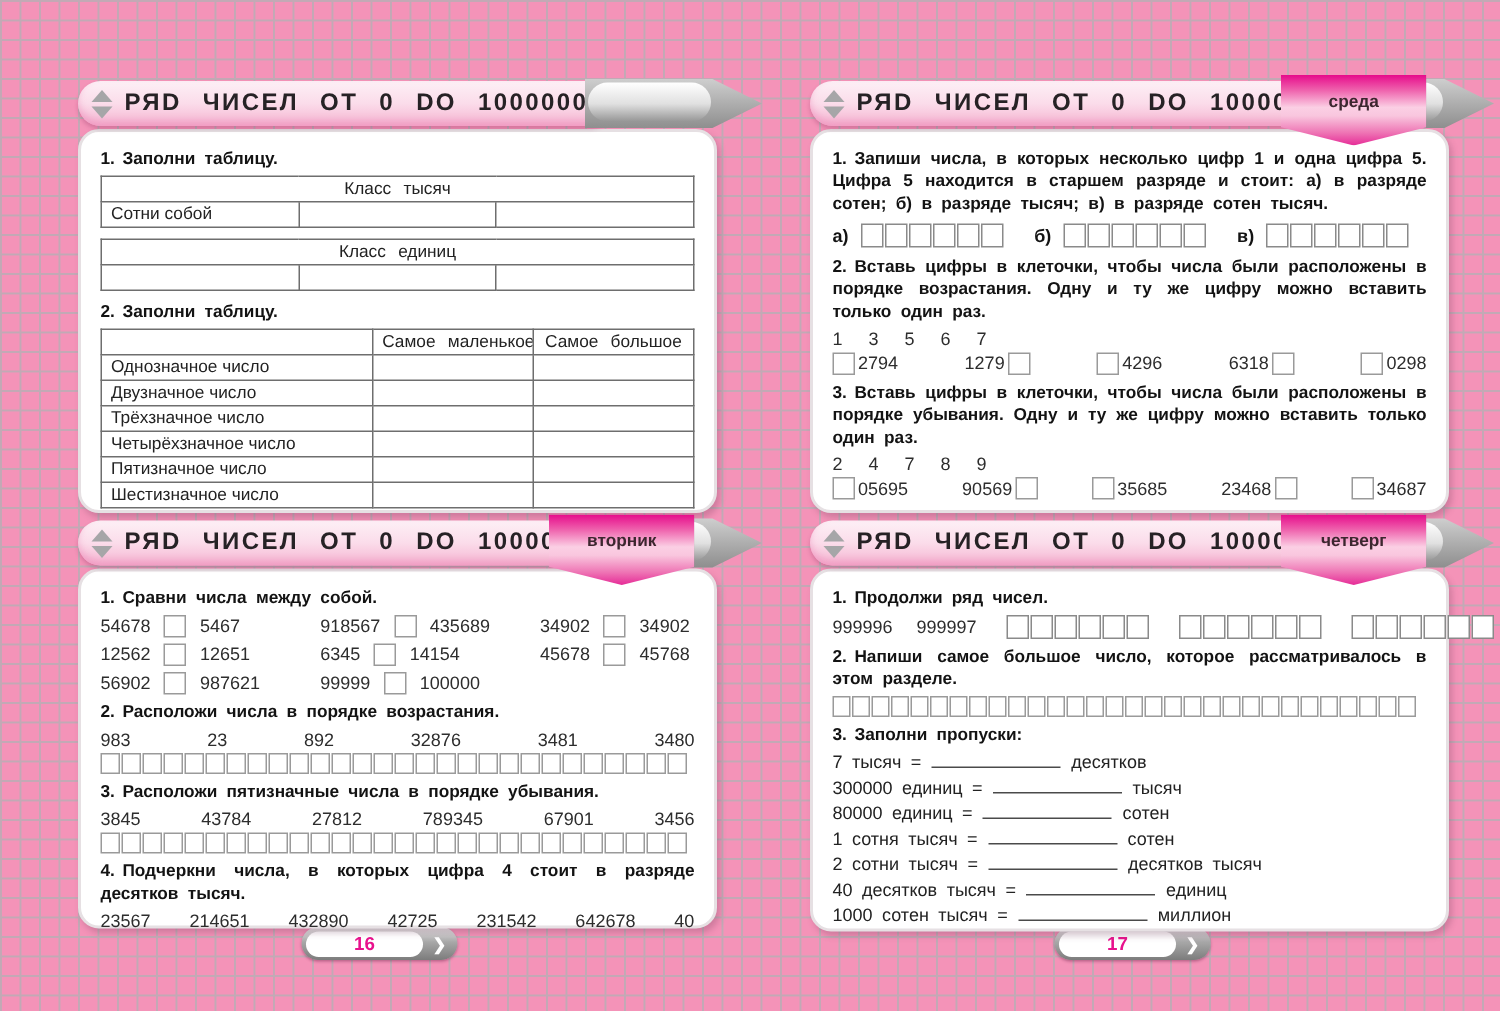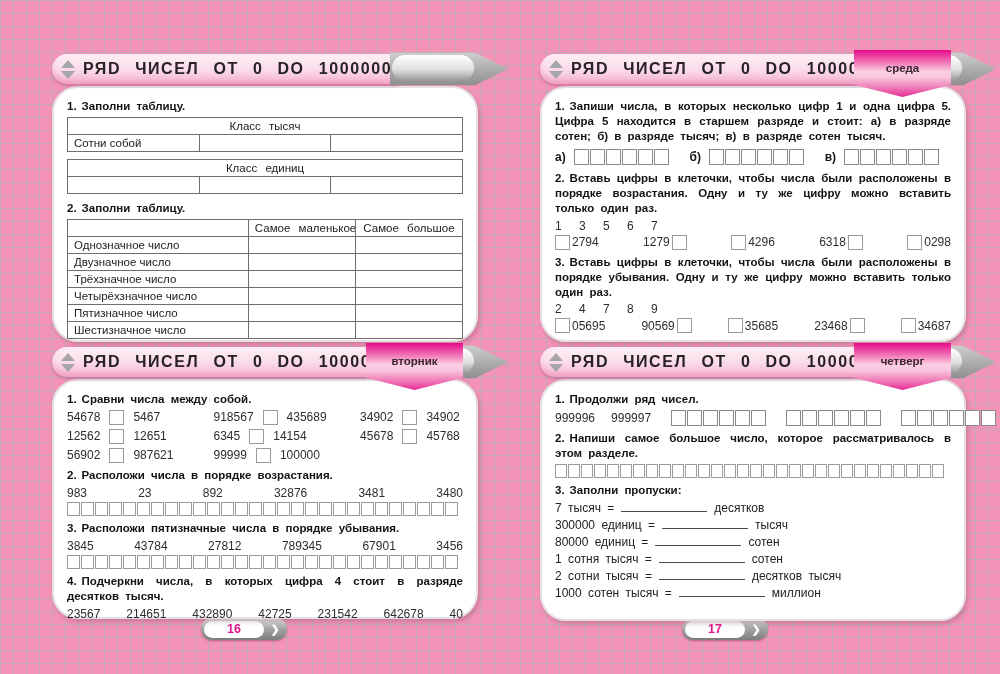--- a/index.html
+++ b/index.html
@@ -45,21 +45,21 @@
     padding-bottom:12px;box-sizing:border-box;
     background:linear-gradient(180deg,#e60b8b 0%,#ef64ae 22%,#fbcfe4 46%,#f9c6de 58%,#ee74b4 82%,#e62b97 100%);
     clip-path:polygon(0 0,100% 0,100% 74%,50% 100%,0 74%);
     font-weight:bold;font-size:11.5px;color:#3c272f;
     filter:drop-shadow(1px 2px 1px rgba(90,10,50,.35));
   }
 
   
   .card{
     position:absolute;left:0;top:36px;right:0;bottom:0;box-sizing:border-box;
-    background:#fff;border:2px solid #e6e0e3;border-radius:26px;
+    background:#fff;border:2px solid #e6e0e3;border-radius:14px;
     box-shadow:2px 3px 4px rgba(110,60,90,.28);
     padding:8px 13px;z-index:1;color:#2d2d2d;
   }
   .task{font-weight:bold;font-size:11.5px;color:#131313;margin:3px 0 3px;line-height:1.3;text-align:justify;word-spacing:3px;}
   .task .tnum{margin-right:5px;}
   .nums,.pnum{font-size:12px;color:#2d2d2d;}
 
   
   .wtable{width:100%;border-collapse:collapse;margin:2px 0 7px;table-layout:fixed;}
   .wtable td{border:1px solid #6e6e6e;height:16px;font-size:11.5px;color:#222;padding:0 6px;overflow:hidden;white-space:nowrap;}
@@ -91,27 +91,27 @@
   .item{display:inline-flex;align-items:center;gap:2px;}
 
   
   .seqrow{display:flex;align-items:center;gap:16px;margin:2px 0 5px;font-size:12px;text-align:center;}
   .seqrow .grp{margin-left:4px;}
   .fillrow{font-size:12px;color:#222;margin:3px 0;word-spacing:3px;}
   .blank{display:inline-block;width:86px;height:10px;border-bottom:1px solid #4a4a4a;margin:0 7px;}
 
   
   .pagenav{
-    position:absolute;width:86px;height:22px;border-radius:12px;box-sizing:border-box;
+    position:absolute;width:104px;height:22px;border-radius:12px;box-sizing:border-box;
     background:linear-gradient(180deg,#efefef 0%,#a8a8a8 45%,#7c7c7c 100%);
     display:flex;align-items:center;padding:2px 3px;gap:2px;
     box-shadow:0 1px 2px rgba(90,20,60,.4);
   }
   #nav-left{left:201px;top:618px;}
-  #nav-right{left:682px;top:618px;}
+  #nav-right{left:703px;top:618px;}
   .pageno-wrap{flex:1;height:17px;background:#fff;border-radius:9px;display:flex;align-items:center;justify-content:center;}
   .pageno{color:#e8128d;font-weight:bold;font-size:12.5px;}
   .next-btn{width:18px;text-align:center;color:#fff;font-size:11px;font-weight:bold;cursor:pointer;}
 </style>
 </head>
 <body>
 
 <div class="stage">
 
   <div class="panel" id="p-mon">
@@ -550,20 +550,21 @@
         </div>
       <div class="task">
         <span class="tnum">3.</span><span>Заполни пропуски:</span>
       </div>
       <div>
           <div class="fillrow"><span>7 тысяч =</span><span class="blank"></span><span>десятков</span></div>
           <div class="fillrow"><span>300000 единиц =</span><span class="blank"></span><span>тысяч</span></div>
           <div class="fillrow"><span>80000 единиц =</span><span class="blank"></span><span>сотен</span></div>
           <div class="fillrow"><span>1 сотня тысяч =</span><span class="blank"></span><span>сотен</span></div>
           <div class="fillrow"><span>2 сотни тысяч =</span><span class="blank"></span><span>десятков тысяч</span></div>
+          <div class="fillrow"><span>40 десятков тысяч =</span><span class="blank"></span><span>единиц</span></div>
           <div class="fillrow"><span>1000 сотен тысяч =</span><span class="blank"></span><span>миллион</span></div>
         </div>
     </div>
   </div>
 
   <div class="pagenav" id="nav-left">
     <span class="pageno-wrap">
       <span class="pageno">16</span>
     </span>
     <span class="next-btn">❯</span>

